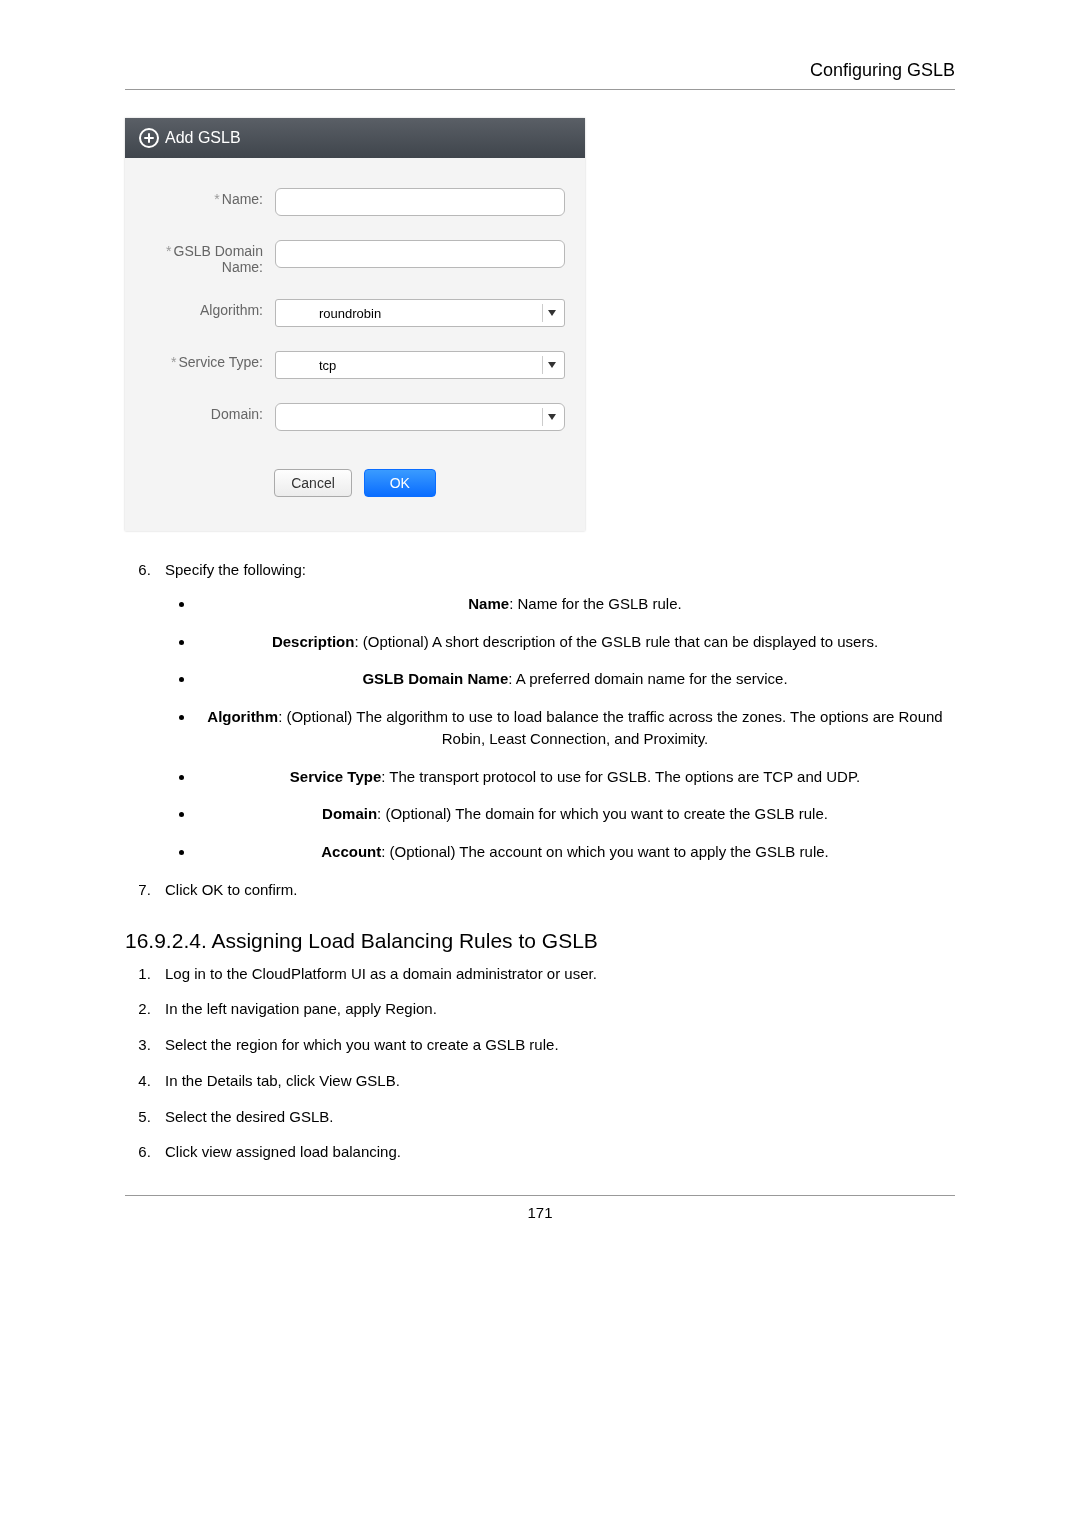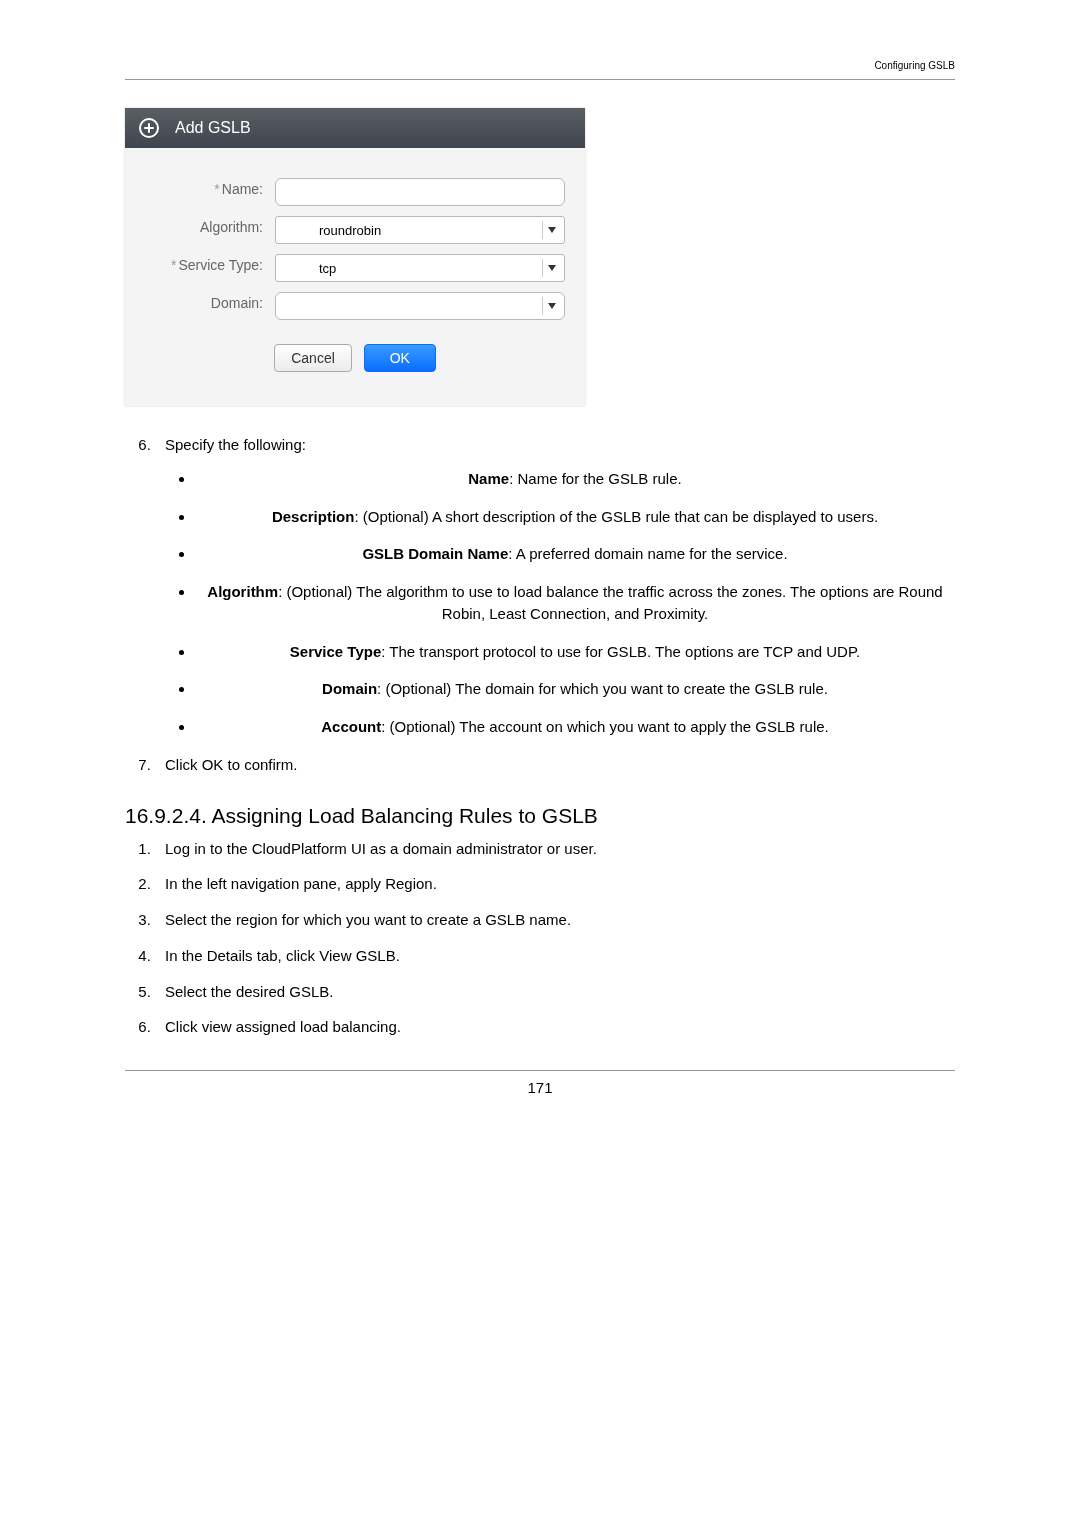--- a/index.html
+++ b/index.html
@@ -7,58 +7,58 @@
     font-family: Arial, Helvetica, sans-serif;
     background: #fff;
     width: 1080px;
     margin: 0 auto;
     padding: 60px 125px 40px 125px;
     color: #000;
     font-size: 15px;
   }
   .page-header {
     text-align: right;
-    font-size: 10px;
+    font-size: 18px;
     color: #000;
     padding-bottom: 8px;
     border-bottom: 1px solid #999;
     margin-bottom: 28px;
   }
   .dialog {
     width: 460px;
     background: #f4f4f4;
     margin-bottom: 28px;
     box-shadow: 0 0 2px rgba(0,0,0,0.2);
   }
   .dialog-titlebar {
     background: linear-gradient(#5a5f66, #3f454c);
     color: #fff;
     padding: 10px 14px;
     display: flex;
     align-items: center;
-    gap: 16px;
+    gap: 6px;
     font-size: 16px;
   }
   .plus-icon {
     width: 20px; height: 20px;
     border: 2px solid #fff;
     border-radius: 50%;
     display: flex;
     align-items: center;
     justify-content: center;
     font-weight: bold;
   }
   .plus-icon svg { display:block; }
   .dialog-body {
     padding: 30px 20px 12px 20px;
   }
   .form-row {
     display: flex;
     align-items: flex-start;
-    margin-bottom: 10px;
+    margin-bottom: 24px;
     justify-content: flex-end;
   }
   .form-label {
     width: 130px;
     text-align: right;
     padding-right: 12px;
     color: #666;
     font-size: 14px;
     padding-top: 3px;
   }
@@ -160,20 +160,24 @@
     <span>Add GSLB</span>
   </div>
   <div class="dialog-body">
 
     <div class="form-row">
       <div class="form-label"><span class="req">*</span><span>Name:</span></div>
       <div class="form-field"><input class="text-input" value="" style=""></div>
     </div>
 
 
+    <div class="form-row">
+      <div class="form-label"><span class="req">*</span><span>GSLB Domain Name:</span></div>
+      <div class="form-field"><input class="text-input" value="" style=""></div>
+    </div>
 
     <div class="form-row">
       <div class="form-label"><span>Algorithm:</span></div>
       <div class="form-field">
         <div class="select-input">
           <span>roundrobin</span>
           <span class="select-caret">
               <svg width="8" height="6">
                 <path d="M0 0h8L4 6z" fill="#333"></path>
               </svg>
@@ -232,21 +236,21 @@
     </ul>
   </li>
   <li><span>Click OK to confirm.</span></li>
 </ol>
 
 <h3 class="section-heading">16.9.2.4. Assigning Load Balancing Rules to GSLB</h3>
 
 <ol>
   <li>Log in to the CloudPlatform UI as a domain administrator or user.</li>
   <li>In the left navigation pane, apply Region.</li>
-  <li>Select the region for which you want to create a GSLB name.</li>
+  <li>Select the region for which you want to create a GSLB rule.</li>
   <li>In the Details tab, click View GSLB.</li>
   <li>Select the desired GSLB.</li>
   <li>Click view assigned load balancing.</li>
 </ol>
 
 <div class="page-footer">
   <span>171</span>
 </div>
 
 </body></html>

